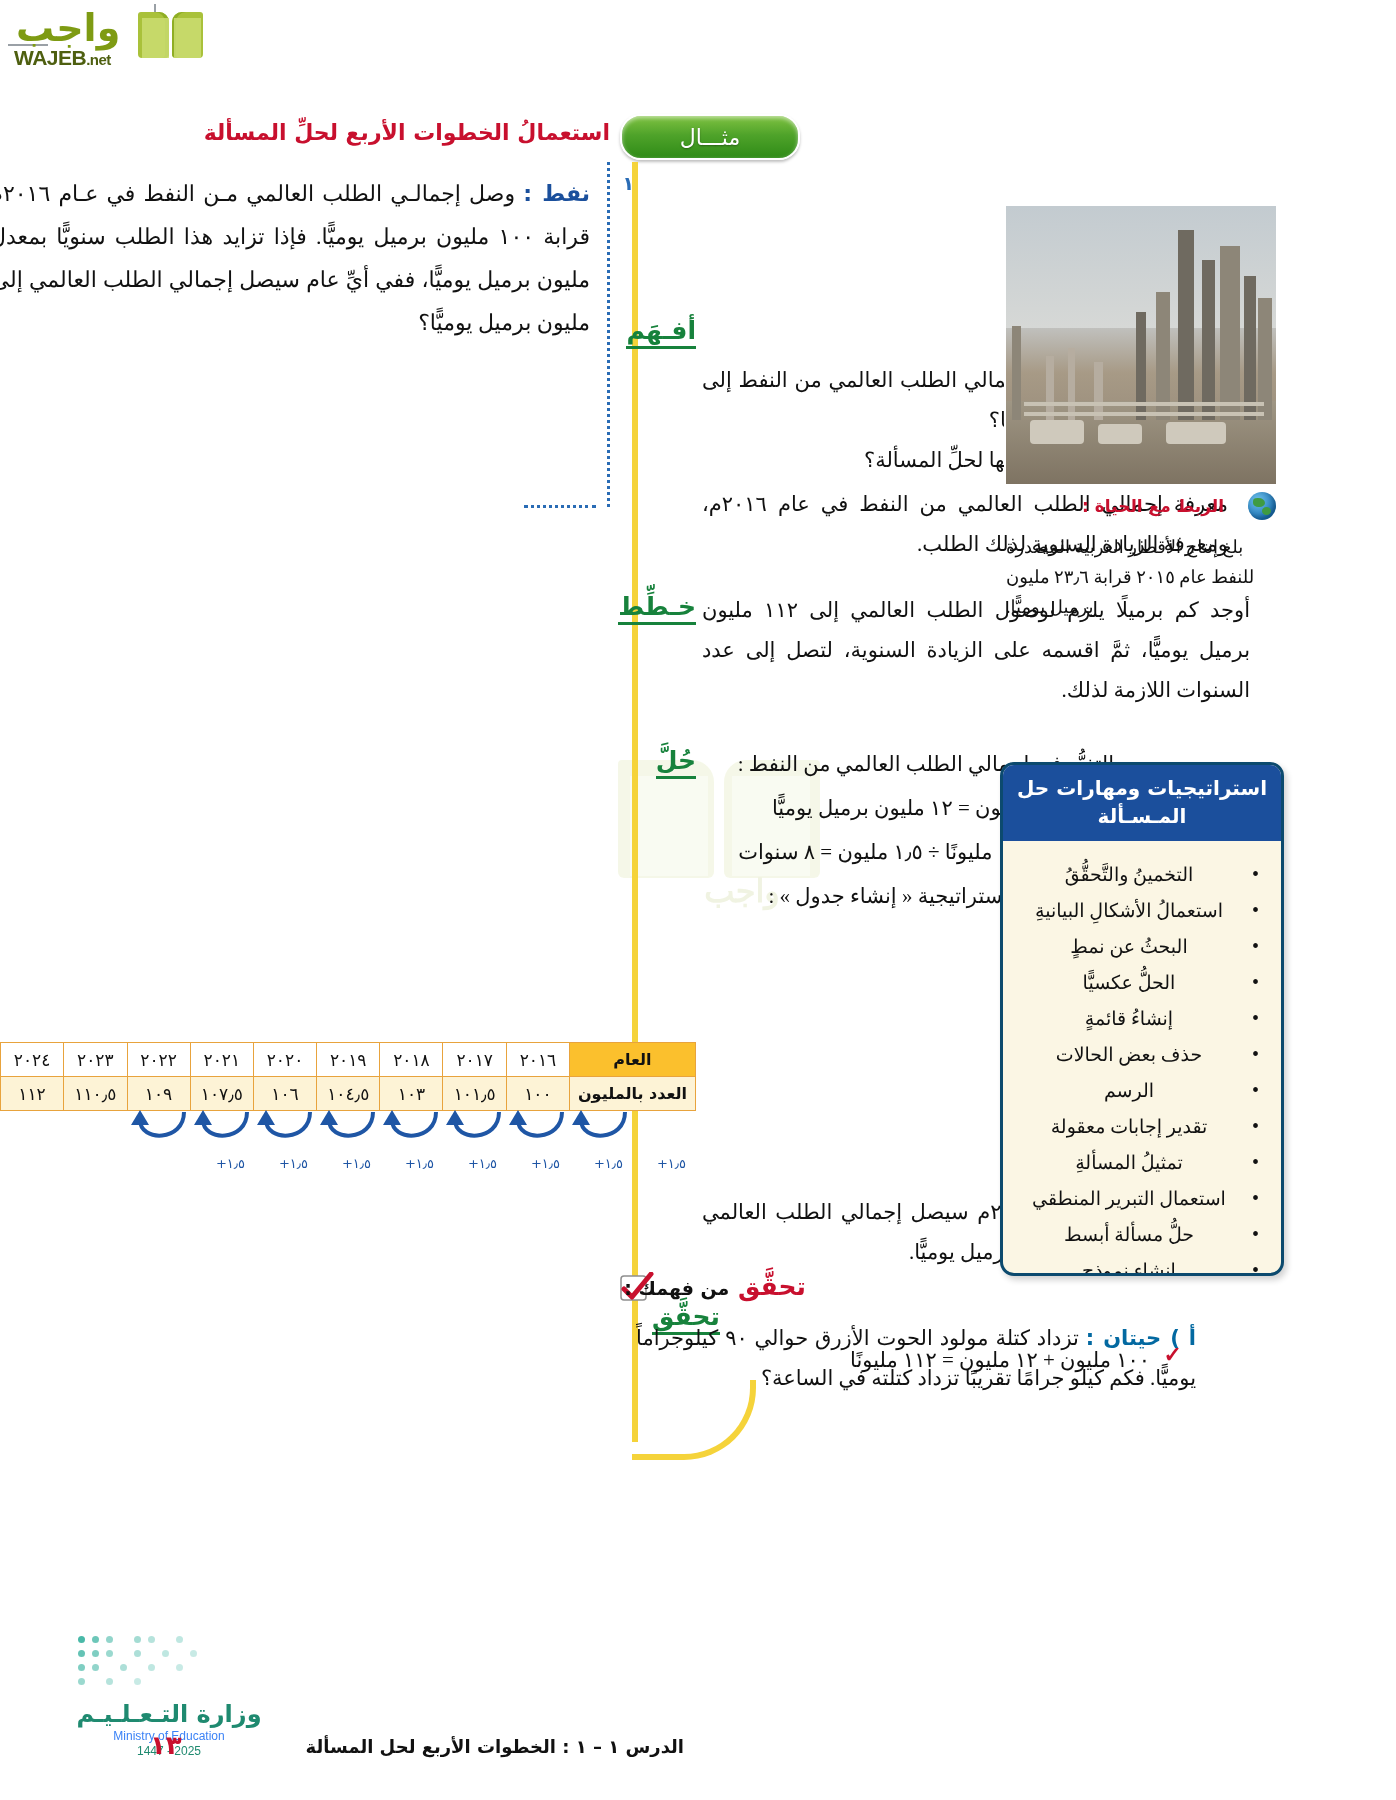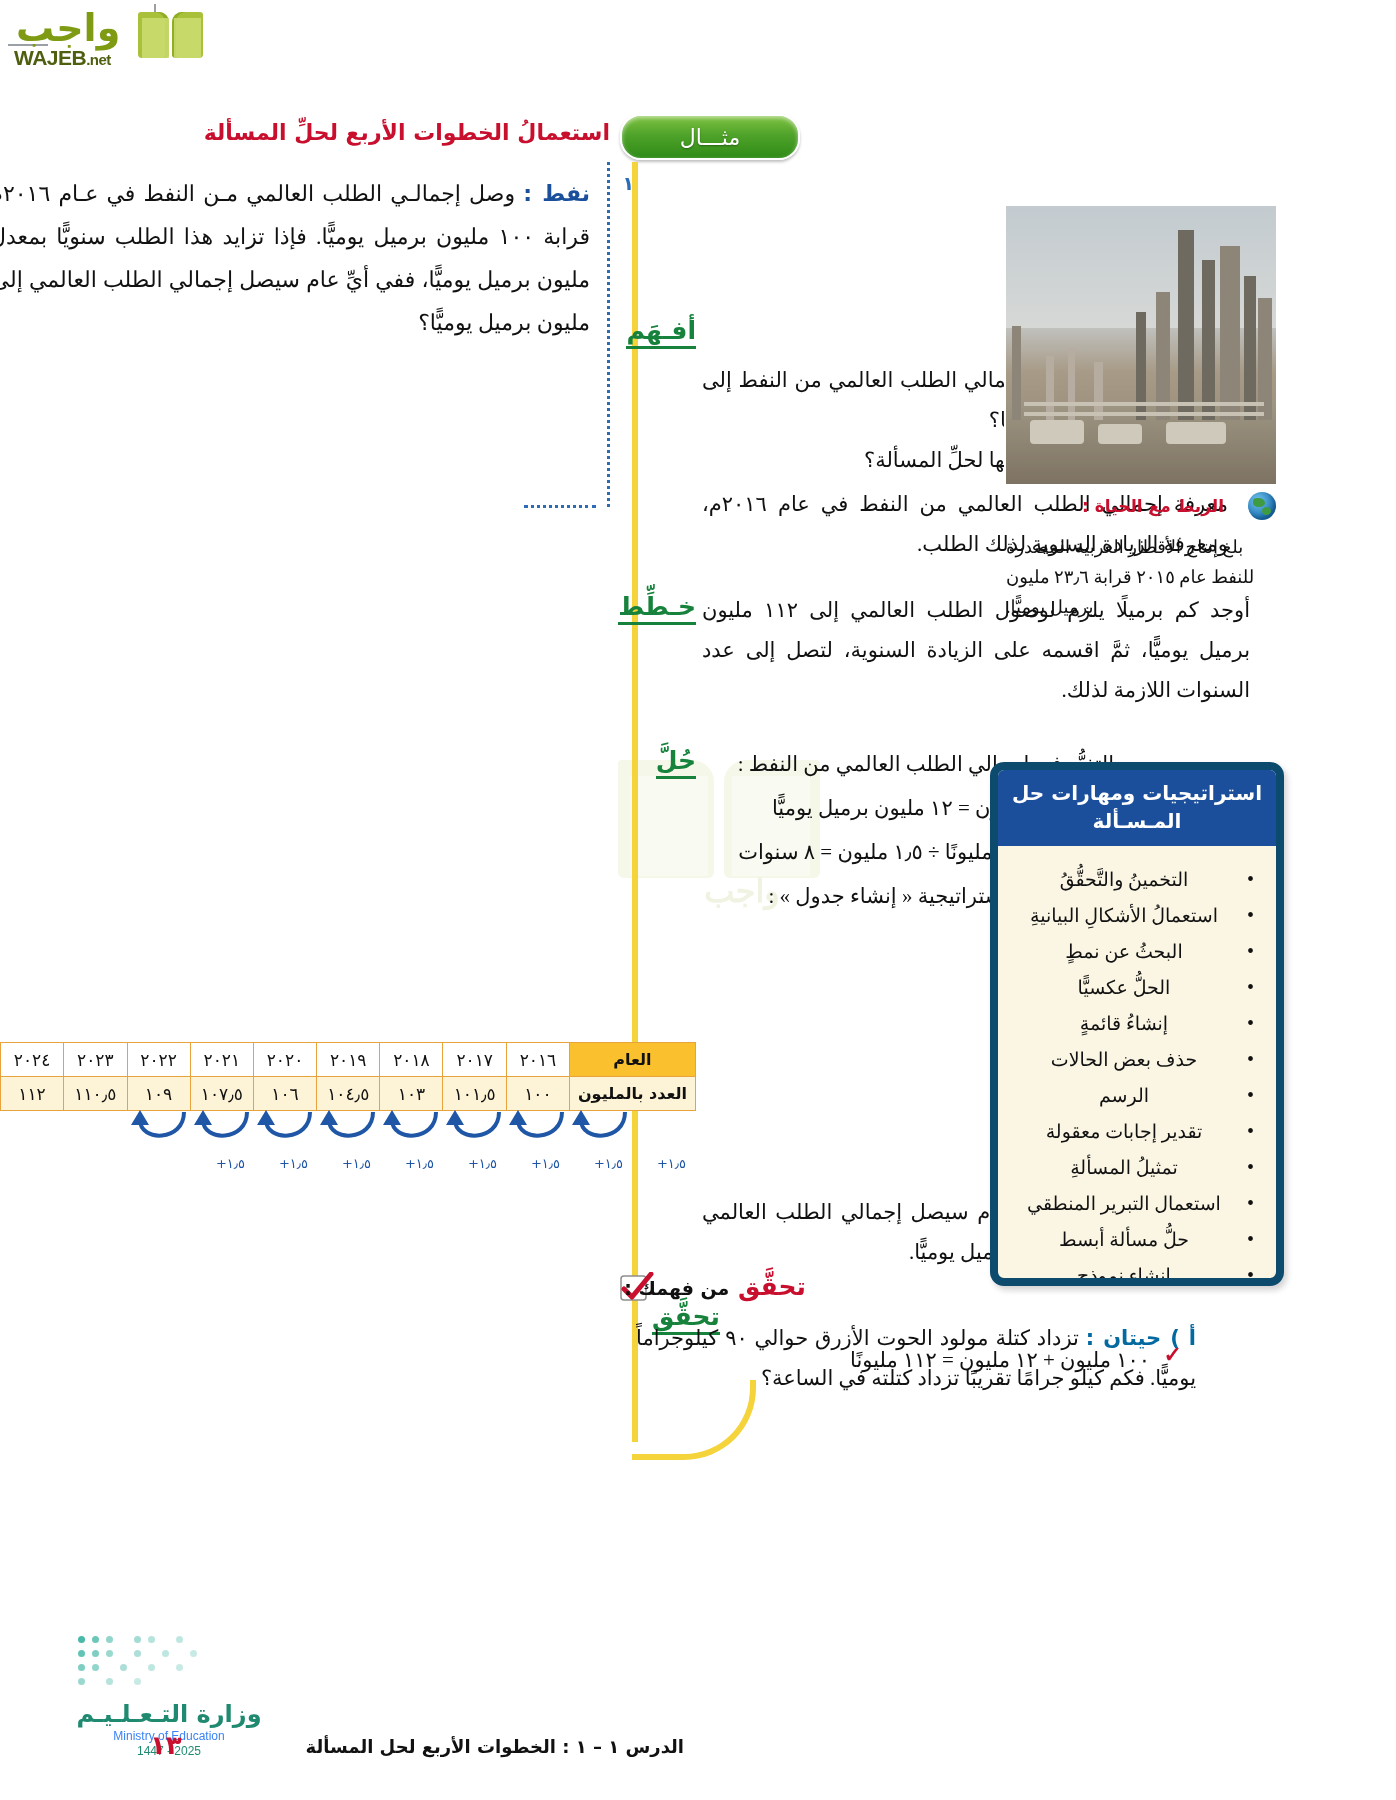--- a/index.html
+++ b/index.html
@@ -187,21 +187,21 @@
   }
   .link-body{
     position:absolute;right:118px;top:532px;width:272px;
     font-size:18px;line-height:30px;color:#111;text-align:left;direction:rtl;
   }
 
   
   .strat{
     position:absolute;right:112px;top:762px;width:278px;height:508px;
     background:#fbf6e4;
-    border:8px solid #0c4a6e;
+    border:3px solid #0c4a6e;
     border-radius:14px;
     box-shadow:3px 4px 6px rgba(0,0,0,.18);
     overflow:hidden;
   }
   .strat-hd{
     background:#1b4f9c;color:#fff;
     font-family:"DejaVu Sans",sans-serif;font-size:20px;font-weight:bold;
     text-align:center;padding:9px 6px 11px;line-height:28px;
   }
   .strat ul{list-style:none;margin:0;padding:16px 22px 0 14px;direction:rtl;}

